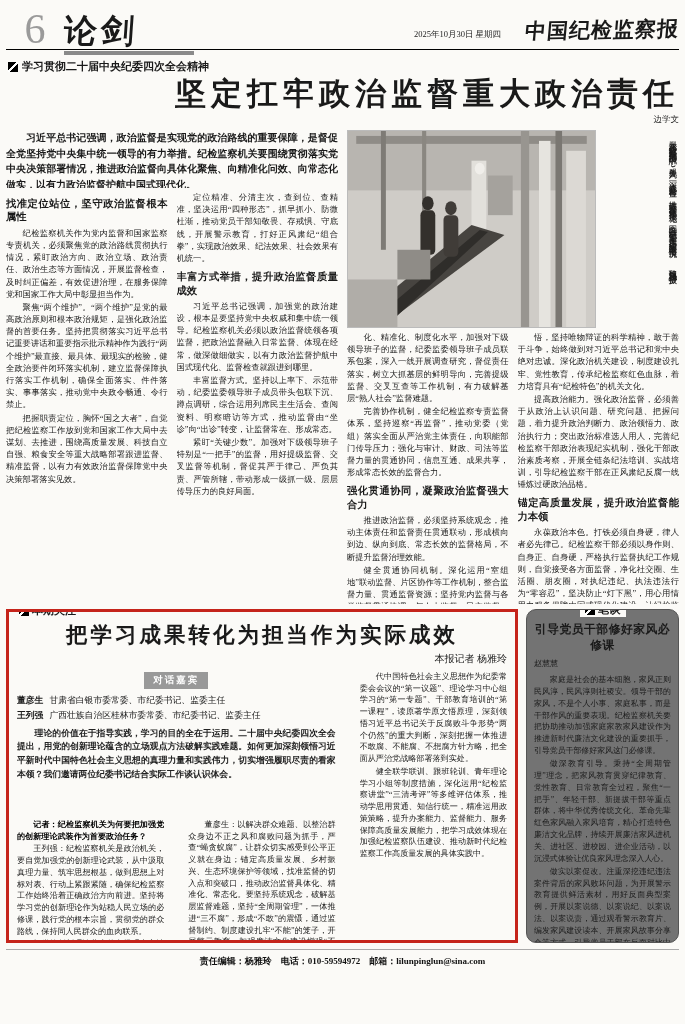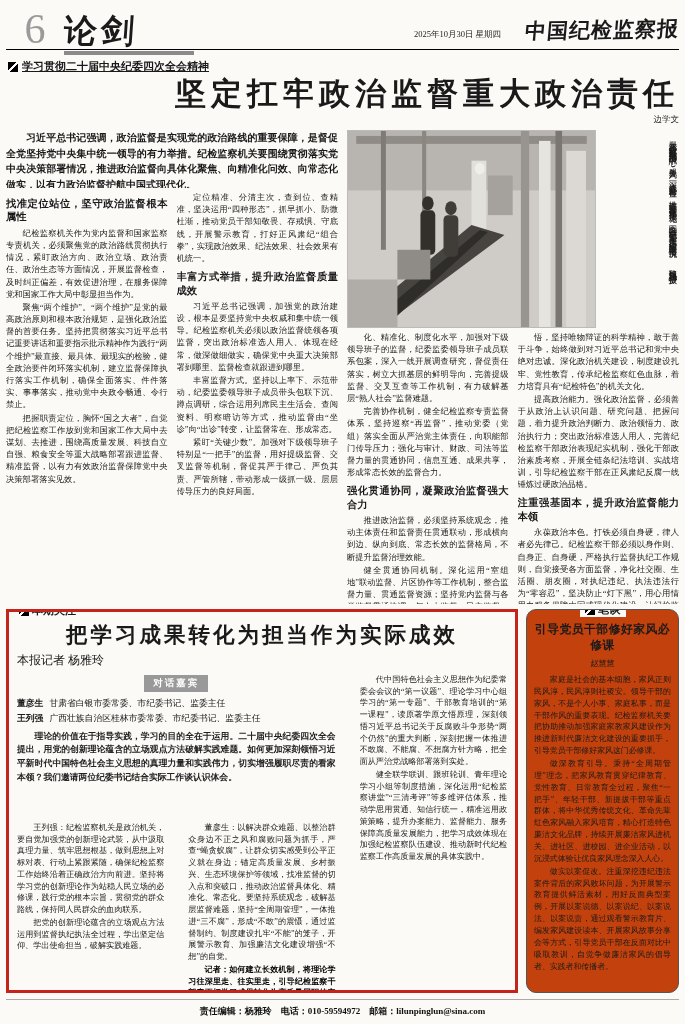--- a/index.html
+++ b/index.html
@@ -9,21 +9,21 @@
   .hdr{display:flex;align-items:flex-end;height:44px;}
   .pagenum{font-size:42px;line-height:38px;color:#9a9a9a;font-weight:400;width:58px;text-align:center;}
   .secwrap{flex:1;position:relative;}
   .secname{font-size:33px;line-height:34px;font-weight:900;letter-spacing:4px;transform:skewX(-4deg);display:inline-block;}
   .hdr-right{display:flex;align-items:flex-end;gap:24px;padding-bottom:4px;}
   .dateline{font-size:8.5px;color:#222;white-space:nowrap;padding-bottom:3px;}
   .masthead{font-size:21px;font-weight:900;letter-spacing:1px;transform:rotate(-1deg) skewX(-6deg);white-space:nowrap;}
   .hdr-rule{height:7px;border-top:1px solid #000;position:relative;margin-top:1px;}
   .hdr-rule .thick{position:absolute;left:58px;top:1px;width:130px;height:4px;background:#8a8a8a;}
   
-  .kicker{display:flex;align-items:center;gap:4px;height:15px;margin:2px 0 0 2px;text-decoration:underline;}
+  .kicker{display:flex;align-items:center;gap:4px;height:15px;margin:2px 0 0 2px;}
   .sq-icon{width:10px;height:10px;background:linear-gradient(135deg,#000 42%,#fff 42%,#fff 56%,#000 56%);flex:0 0 auto;}
   .kicker span.t{font-size:11px;font-weight:700;}
   
   .lead-title{text-align:right;font-size:31px;font-weight:900;letter-spacing:5px;line-height:36px;margin-top:2px;}
   .lead-author{text-align:right;font-size:8.5px;margin:2px 0 4px;}
   
   .top-grid{display:grid;grid-template-columns:repeat(4,1fr);grid-template-rows:58px 136px auto;
             column-gap:9px;row-gap:4px;height:474px;overflow:hidden;}
   .intro{grid-area:1/1/2/3;font-size:10px;font-weight:700;line-height:1.55;text-align:justify;overflow:hidden;}
   .intro p{margin:0;text-indent:2em;}
@@ -31,47 +31,47 @@
   .photo{flex:1;border:1px solid #bbb;background:#d8d6d2;min-width:0;}
   .photo svg{width:100%;height:100%;display:block;}
   .vcaption{width:78px;writing-mode:vertical-rl;font-size:8.3px;line-height:1.6;letter-spacing:1px;
             padding:4px 0;text-align:justify;overflow:hidden;}
   .vcaption .credit{font-weight:700;margin-top:6px;}
   .ncol{font-size:8.3px;line-height:1.47;text-align:justify;overflow:hidden;}
   .ncol p{margin:0 0 1px;text-indent:2em;}
   .c1{grid-area:2/1/4/2;} .c2{grid-area:2/2/4/3;} .c3{grid-area:3/3/4/4;} .c4{grid-area:3/4/4/5;}
   .subhead{font-size:10.3px;font-weight:700;margin:5px 0 4px;text-indent:0;line-height:1.3;}
   
-  .bottom{display:flex;gap:8px;margin-top:5px;height:384px;}
+  .bottom{display:flex;gap:8px;margin-top:5px;height:334px;}
   
   .focus{position:relative;width:512px;box-sizing:border-box;border:3px solid #c5241b;padding:2px 8px 6px;overflow:hidden;background:#fbfaf7;}
   .focus-label{position:absolute;top:-9px;left:6px;background:#fbfaf7;display:flex;align-items:center;gap:3px;padding:0 4px;}
   .focus-label .t{font-size:11px;font-weight:700;}
   .focus-title{text-align:center;font-size:21.5px;font-weight:900;letter-spacing:3px;margin-top:6px;}
-  .focus-byline{text-align:left;font-size:12px;margin:3px 0 5px;}
+  .focus-byline{text-align:right;font-size:10px;margin:3px 0 5px;}
   .focus-body{display:grid;grid-template-columns:repeat(3,1fr);grid-template-rows:148px auto;column-gap:24px;height:318px;overflow:hidden;}
   .guestblock{grid-area:1/1/2/3;overflow:hidden;}
   .guest-label{display:block;width:64px;margin:1px auto 5px;background:#999;color:#fff;text-align:center;
                font-size:9.5px;font-weight:700;padding:2px 0;letter-spacing:2px;}
   .guestline{font-size:8.8px;margin:0 0 3px;line-height:1.4;}
   .guestline .gn{font-weight:900;margin-right:6px;}
   .fintro{font-size:8.8px;line-height:1.55;text-align:justify;margin-top:5px;font-weight:600;color:#222;font-family:Liberation Serif, serif;}
   .fintro p{margin:0;text-indent:2em;}
   .fcol{font-size:8.1px;line-height:1.45;text-align:justify;overflow:hidden;}
   .fcol p{margin:0 0 1px;text-indent:2em;}
   .fcol p.q{font-weight:900;color:#000;}
   .fc3{grid-area:1/3/3/4;}
   
   .essay{position:relative;flex:1;border:1.2px solid #555;border-radius:10px;box-sizing:border-box;
-         padding:8px 7px 4px;overflow:hidden;background:#c2410c;}
+         padding:8px 7px 4px;overflow:hidden;background:#737373;}
   .essay-label{position:absolute;top:-8px;left:50%;transform:translateX(-50%);background:#fbfaf7;
                display:flex;align-items:center;gap:3px;padding:0 5px;white-space:nowrap;}
   .essay-label .t{font-size:11.5px;font-weight:700;}
   .essay-title{text-align:center;font-size:11.8px;font-weight:900;margin-top:4px;letter-spacing:0.5px;}
-  .essay-author{text-align:center;font-size:8px;margin:4px 0 5px;}
+  .essay-author{font-size:8px;margin:4px 0 5px;}
   .essay-body{font-size:7.9px;line-height:1.5;text-align:justify;overflow:hidden;height:330px;}
   .essay-body p{margin:0 0 1px;text-indent:2em;}
   
   .footer{margin-top:6px;border-top:1px solid #aaa;text-align:center;font-size:9px;padding-top:5px;font-weight:700;color:#111;}
 </style>
 </head>
 <body>
 
 <div class="page">
 
@@ -136,37 +136,37 @@
     <div class="ncol c1">
       <div class="subhead">找准定位站位，坚守政治监督根本属性</div>
       <p>纪检监察机关作为党内监督和国家监察专责机关，必须聚焦党的政治路线贯彻执行情况，紧盯政治方向、政治立场、政治责任、政治生态等方面情况，开展监督检查，及时纠正偏差，有效促进治理，在服务保障党和国家工作大局中彰显担当作为。</p>
       <p>聚焦“两个维护”。“两个维护”是党的最高政治原则和根本政治规矩，是强化政治监督的首要任务。坚持把贯彻落实习近平总书记重要讲话和重要指示批示精神作为践行“两个维护”最直接、最具体、最现实的检验，健全政治要件闭环落实机制，建立监督保障执行落实工作机制，确保全面落实、件件落实、事事落实，推动党中央政令畅通、令行禁止。</p>
       <p>把握职责定位，胸怀“国之大者”，自觉把纪检监察工作放到党和国家工作大局中去谋划、去推进，围绕高质量发展、科技自立自强、粮食安全等重大战略部署跟进监督、精准监督，以有力有效政治监督保障党中央决策部署落实见效。</p>
     </div>
 
     <div class="ncol c2">
       <p>定位精准、分清主次，查到位、查精准，坚决运用“四种形态”，抓早抓小、防微杜渐，推动党员干部知敬畏、存戒惧、守底线，开展警示教育，打好正风肃纪“组合拳”，实现政治效果、纪法效果、社会效果有机统一。</p>
       <div class="subhead">丰富方式举措，提升政治监督质量成效</div>
-      <p>习近平总书记强调，加强党的政治建设，根本是要坚持党中央权威和集中统一领导。纪检监察机关必须以政治监督统领各项监督，突出政治标准选人用人、体现在经常，做深做细做实，确保党中央重大决策部署到哪里、监督检查就跟进到哪里。</p>
+      <p>习近平总书记强调，加强党的政治建设，根本是要坚持党中央权威和集中统一领导。纪检监察机关必须以政治监督统领各项监督，把政治监督融入日常监督、体现在经常，做深做细做实，以有力政治监督护航中国式现代化、监督检查就跟进到哪里。</p>
       <p>丰富监督方式。坚持以上率下、示范带动，纪委监委领导班子成员带头包联下沉、蹲点调研，综合运用列席民主生活会、查阅资料、明察暗访等方式，推动监督由“坐诊”向“出诊”转变，让监督常在、形成常态。</p>
       <p>紧盯“关键少数”。加强对下级领导班子特别是“一把手”的监督，用好提级监督、交叉监督等机制，督促其严于律己、严负其责、严管所辖，带动形成一级抓一级、层层传导压力的良好局面。</p>
     </div>
 
     <div class="ncol c3">
       <p>化、精准化、制度化水平，加强对下级领导班子的监督，纪委监委领导班子成员联系包案，深入一线开展调查研究，督促责任落实，树立大抓基层的鲜明导向，完善提级监督、交叉互查等工作机制，有力破解基层“熟人社会”监督难题。</p>
       <p>完善协作机制，健全纪检监察专责监督体系，坚持巡察“再监督”，推动党委（党组）落实全面从严治党主体责任，向职能部门传导压力；强化与审计、财政、司法等监督力量的贯通协同，信息互通、成果共享，形成常态长效的监督合力。</p>
       <div class="subhead">强化贯通协同，凝聚政治监督强大合力</div>
       <p>推进政治监督，必须坚持系统观念，推动主体责任和监督责任贯通联动，形成横向到边、纵向到底、常态长效的监督格局，不断提升监督治理效能。</p>
       <p>健全贯通协同机制。深化运用“室组地”联动监督、片区协作等工作机制，整合监督力量、贯通监督资源；坚持党内监督与各类监督贯通协调，与人大监督、民主监督、司法监督、审计监督、群众监督同向发力，做到不缺位、不越位、不错位，放大监督综合效应。</p>
     </div>
 
     <div class="ncol c4">
       <p>悟，坚持唯物辩证的科学精神，敢于善于斗争，始终做到对习近平总书记和党中央绝对忠诚。深化政治机关建设，制度建设扎牢、党性教育，传承纪检监察红色血脉，着力培育具有“纪检特色”的机关文化。</p>
       <p>提高政治能力。强化政治监督，必须善于从政治上认识问题、研究问题、把握问题，着力提升政治判断力、政治领悟力、政治执行力；突出政治标准选人用人，完善纪检监察干部政治表现纪实机制，强化干部政治素质考察，开展全链条纪法培训、实战培训，引导纪检监察干部在正风肃纪反腐一线锤炼过硬政治品格。</p>
-      <div class="subhead">注重强基固本，提升政治监督能力本领</div>
+      <div class="subhead">锚定高质量发展，提升政治监督能力本领</div>
       <p>永葆政治本色。打铁必须自身硬，律人者必先律己。纪检监察干部必须以身作则、自身正、自身硬，严格执行监督执纪工作规则，自觉接受各方面监督，净化社交圈、生活圈、朋友圈，对执纪违纪、执法违法行为“零容忍”，坚决防止“灯下黑”，用心用情用力服务保障中国式现代化建设，让纪检监察权力在阳光下规范运行。</p>
 
     </div>
   </div>
 
   <div class="bottom">
 
     <div class="focus">
       <div class="focus-label">
         <span class="sq-icon"></span>
@@ -183,20 +183,21 @@
           </p>
           <p class="guestline">
             <span class="gn">王列强</span><span>广西壮族自治区桂林市委常委、市纪委书记、监委主任</span>
           </p>
           <div class="fintro">
               <p>理论的价值在于指导实践，学习的目的全在于运用。二十届中央纪委四次全会提出，用党的创新理论蕴含的立场观点方法破解实践难题。如何更加深刻领悟习近平新时代中国特色社会主义思想的真理力量和实践伟力，切实增强履职尽责的看家本领？我们邀请两位纪委书记结合实际工作谈认识体会。</p>
             </div>
         </div>
 
         <div class="fcol">
+          <p class="q">记者：纪检监察机关为何要把加强党的创新理论武装作为首要政治任务？</p>
           <p>王列强：纪检监察机关是政治机关，要自觉加强党的创新理论武装，从中汲取真理力量、筑牢思想根基，做到思想上对标对表、行动上紧跟紧随，确保纪检监察工作始终沿着正确政治方向前进。坚持将学习党的创新理论作为站稳人民立场的必修课，践行党的根本宗旨，贯彻党的群众路线，保持同人民群众的血肉联系。</p>
           <p>把党的创新理论蕴含的立场观点方法运用到监督执纪执法全过程，学出坚定信仰、学出使命担当，破解实践难题。</p>
         </div>
 
         <div class="fcol">
           <p>董彦生：以解决群众难题、以整治群众身边不正之风和腐败问题为抓手，严查“蝇贪蚁腐”，让群众切实感受到公平正义就在身边；锚定高质量发展、乡村振兴、生态环境保护等领域，找准监督的切入点和突破口，推动政治监督具体化、精准化、常态化。要坚持系统观念，破解基层监督难题，坚持“全周期管理”，一体推进“三不腐”，形成“不敢”的震慑，通过监督制约、制度建设扎牢“不能”的笼子，开展警示教育、加强廉洁文化建设增强“不想”的自觉。</p>
           <p class="q">记者：如何建立长效机制，将理论学习往深里走、往实里走，引导纪检监察干部真正把学习成果转化为高质量履职的实际成效？</p>
 
         </div>
 

